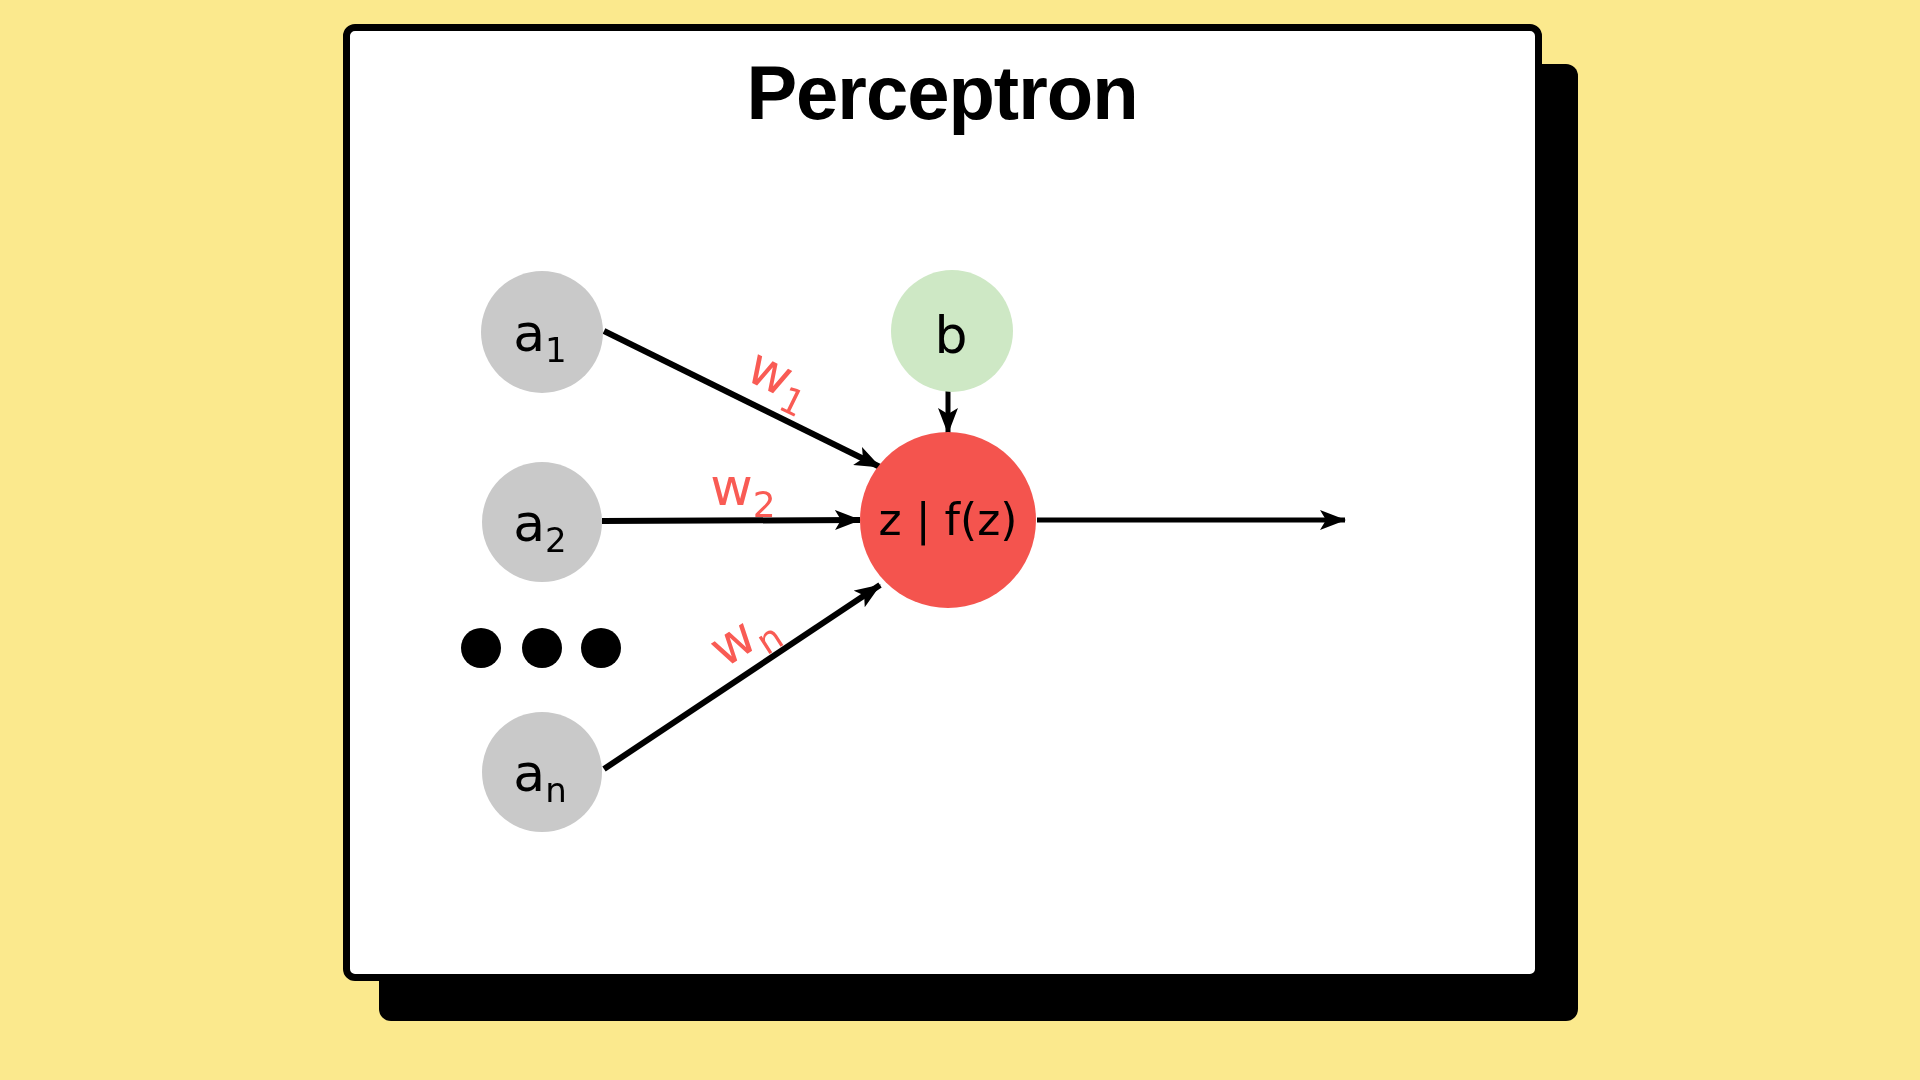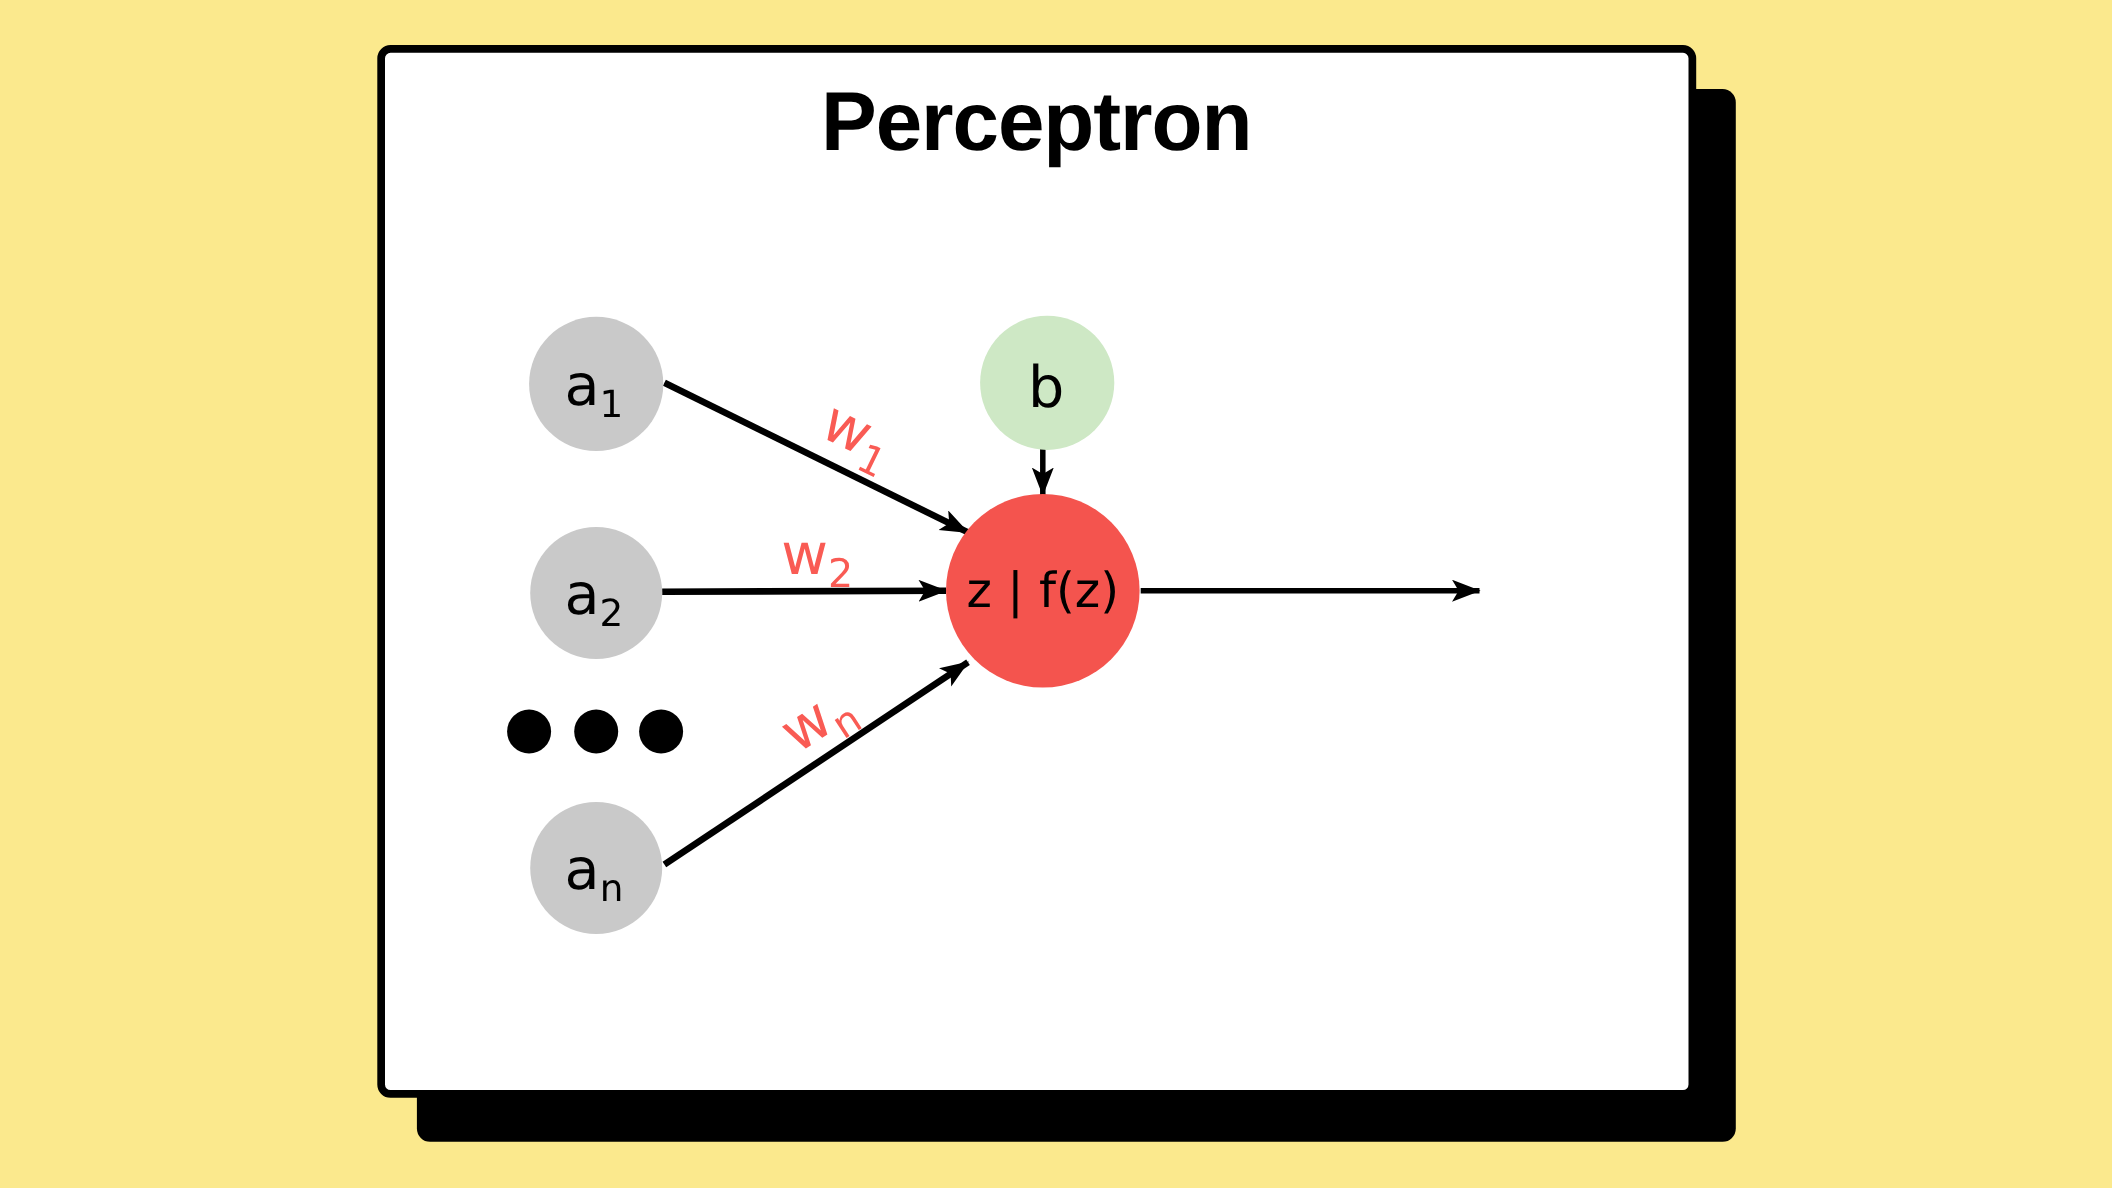--- a/index.html
+++ b/index.html
@@ -8,21 +8,21 @@
     --weight_label:#F95B54; --arrow:#000000; --text:#000000;
   }
   * { box-sizing:border-box; }
   html,body { margin:0; padding:0; }
   body {
     width:1920px; height:1080px; overflow:hidden; position:relative;
     background:var(--background);
     font-family:"Liberation Sans", sans-serif;
   }
   .card {
-    position:absolute; left:343px; top:41px; width:1199px; height:957px;
+    position:absolute; left:343px; top:24px; width:1199px; height:957px;
     background:var(--card_bg);
     border:7px solid var(--card_border);
     border-radius:12px;
     box-shadow:36px 40px 0 0 var(--shadow);
   }
   .diagram-svg { position:absolute; left:0; top:0; width:1185px; height:943px; }
 
   .title {
     font-family:"Liberation Sans", sans-serif;
     font-weight:bold; font-size:76px; letter-spacing:-1px;

